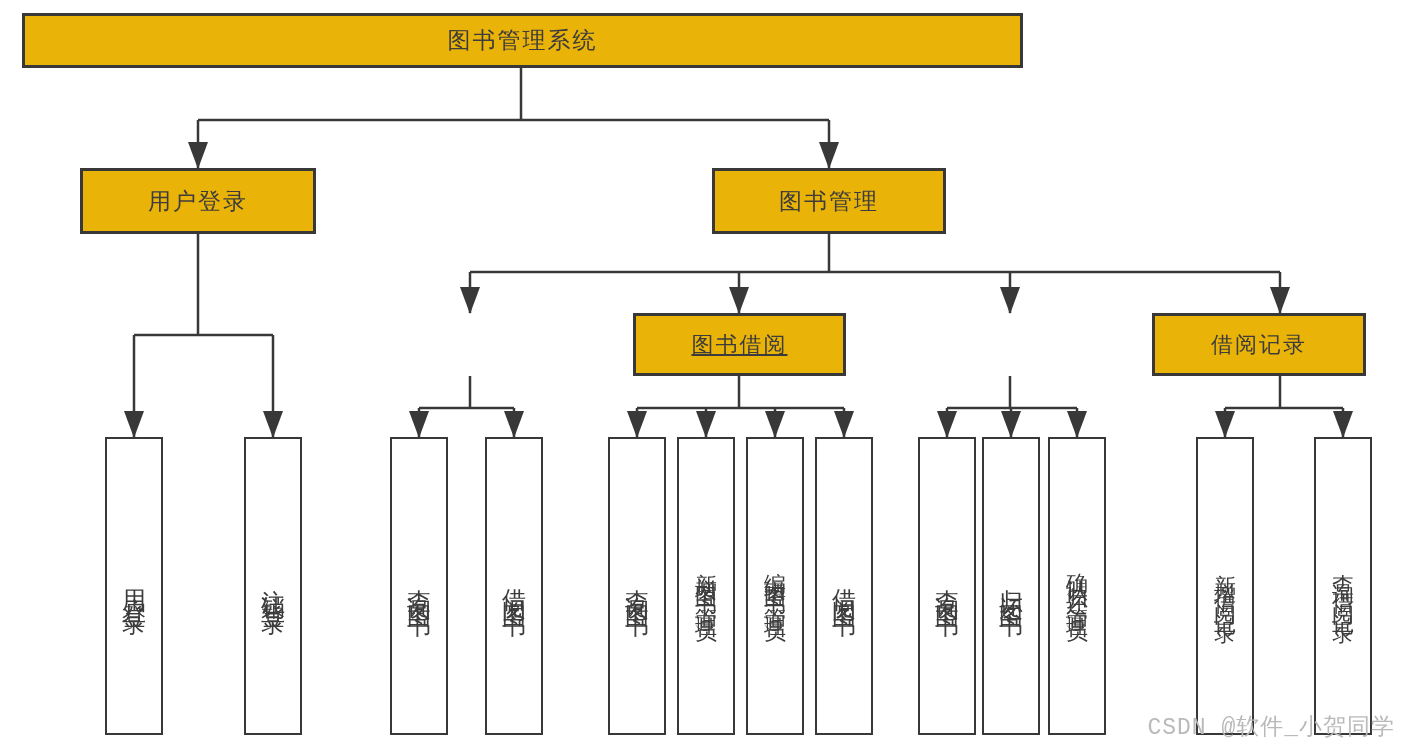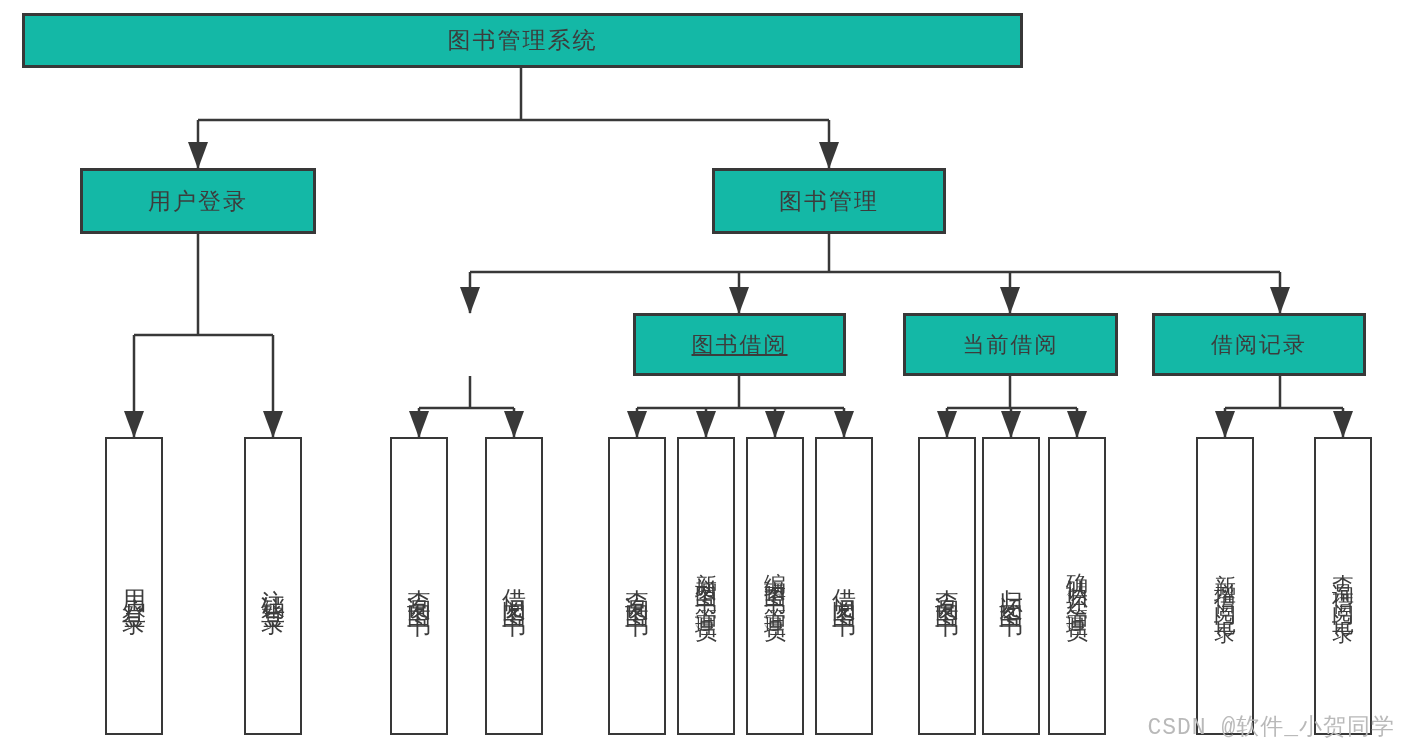--- a/index.html
+++ b/index.html
@@ -13,21 +13,21 @@
     overflow:hidden;
   }
   svg.connectors{
     position:absolute;left:0;top:0;width:1405px;height:747px;
     pointer-events:none;
   }
   .node{
     position:absolute;
     box-sizing:border-box;
     border:3px solid var(--line,#383838);
-    background:#14b8a6;
+    background:#eab308;
     display:flex;align-items:center;justify-content:center;
     font-size:23px;letter-spacing:2px;
     white-space:nowrap;
   }
   .root{left:22px;top:13px;width:1001px;height:55px;}
   .lvl2{top:168px;height:66px;}
   .lvl3{top:313px;height:63px;font-size:22px;}
   .leaf{
     position:absolute;top:437px;width:58px;height:298px;
     box-sizing:border-box;
@@ -94,21 +94,20 @@
       <line x1="1343" y1="408" x2="1343" y2="437" marker-end="url(#arw)"></line>
     </g>
   </svg>
 
   <div class="node root">图书管理系统</div>
 
   <div class="node lvl2" style="left:80px;width:236px;">用户登录</div>
   <div class="node lvl2" style="left:712px;width:234px;">图书管理</div>
 
   <div class="node lvl3" style="left:633px;width:213px;text-decoration:underline;">图书借阅</div>
-  <div class="node lvl3" style="left:903px;width:215px;">当前借阅</div>
   <div class="node lvl3" style="left:1152px;width:214px;">借阅记录</div>
 
   <div class="leaf" style="left:105px;">用户登录</div>
   <div class="leaf" style="left:244px;">注销登录</div>
 
   <div class="leaf" style="left:390px;">查询图书</div>
   <div class="leaf" style="left:485px;">借阅图书</div>
 
   <div class="leaf" style="left:608px;">查询图书</div>
   <div class="leaf" style="left:677px;font-size:22px;letter-spacing:7px;">新增图书（管理员）</div>

